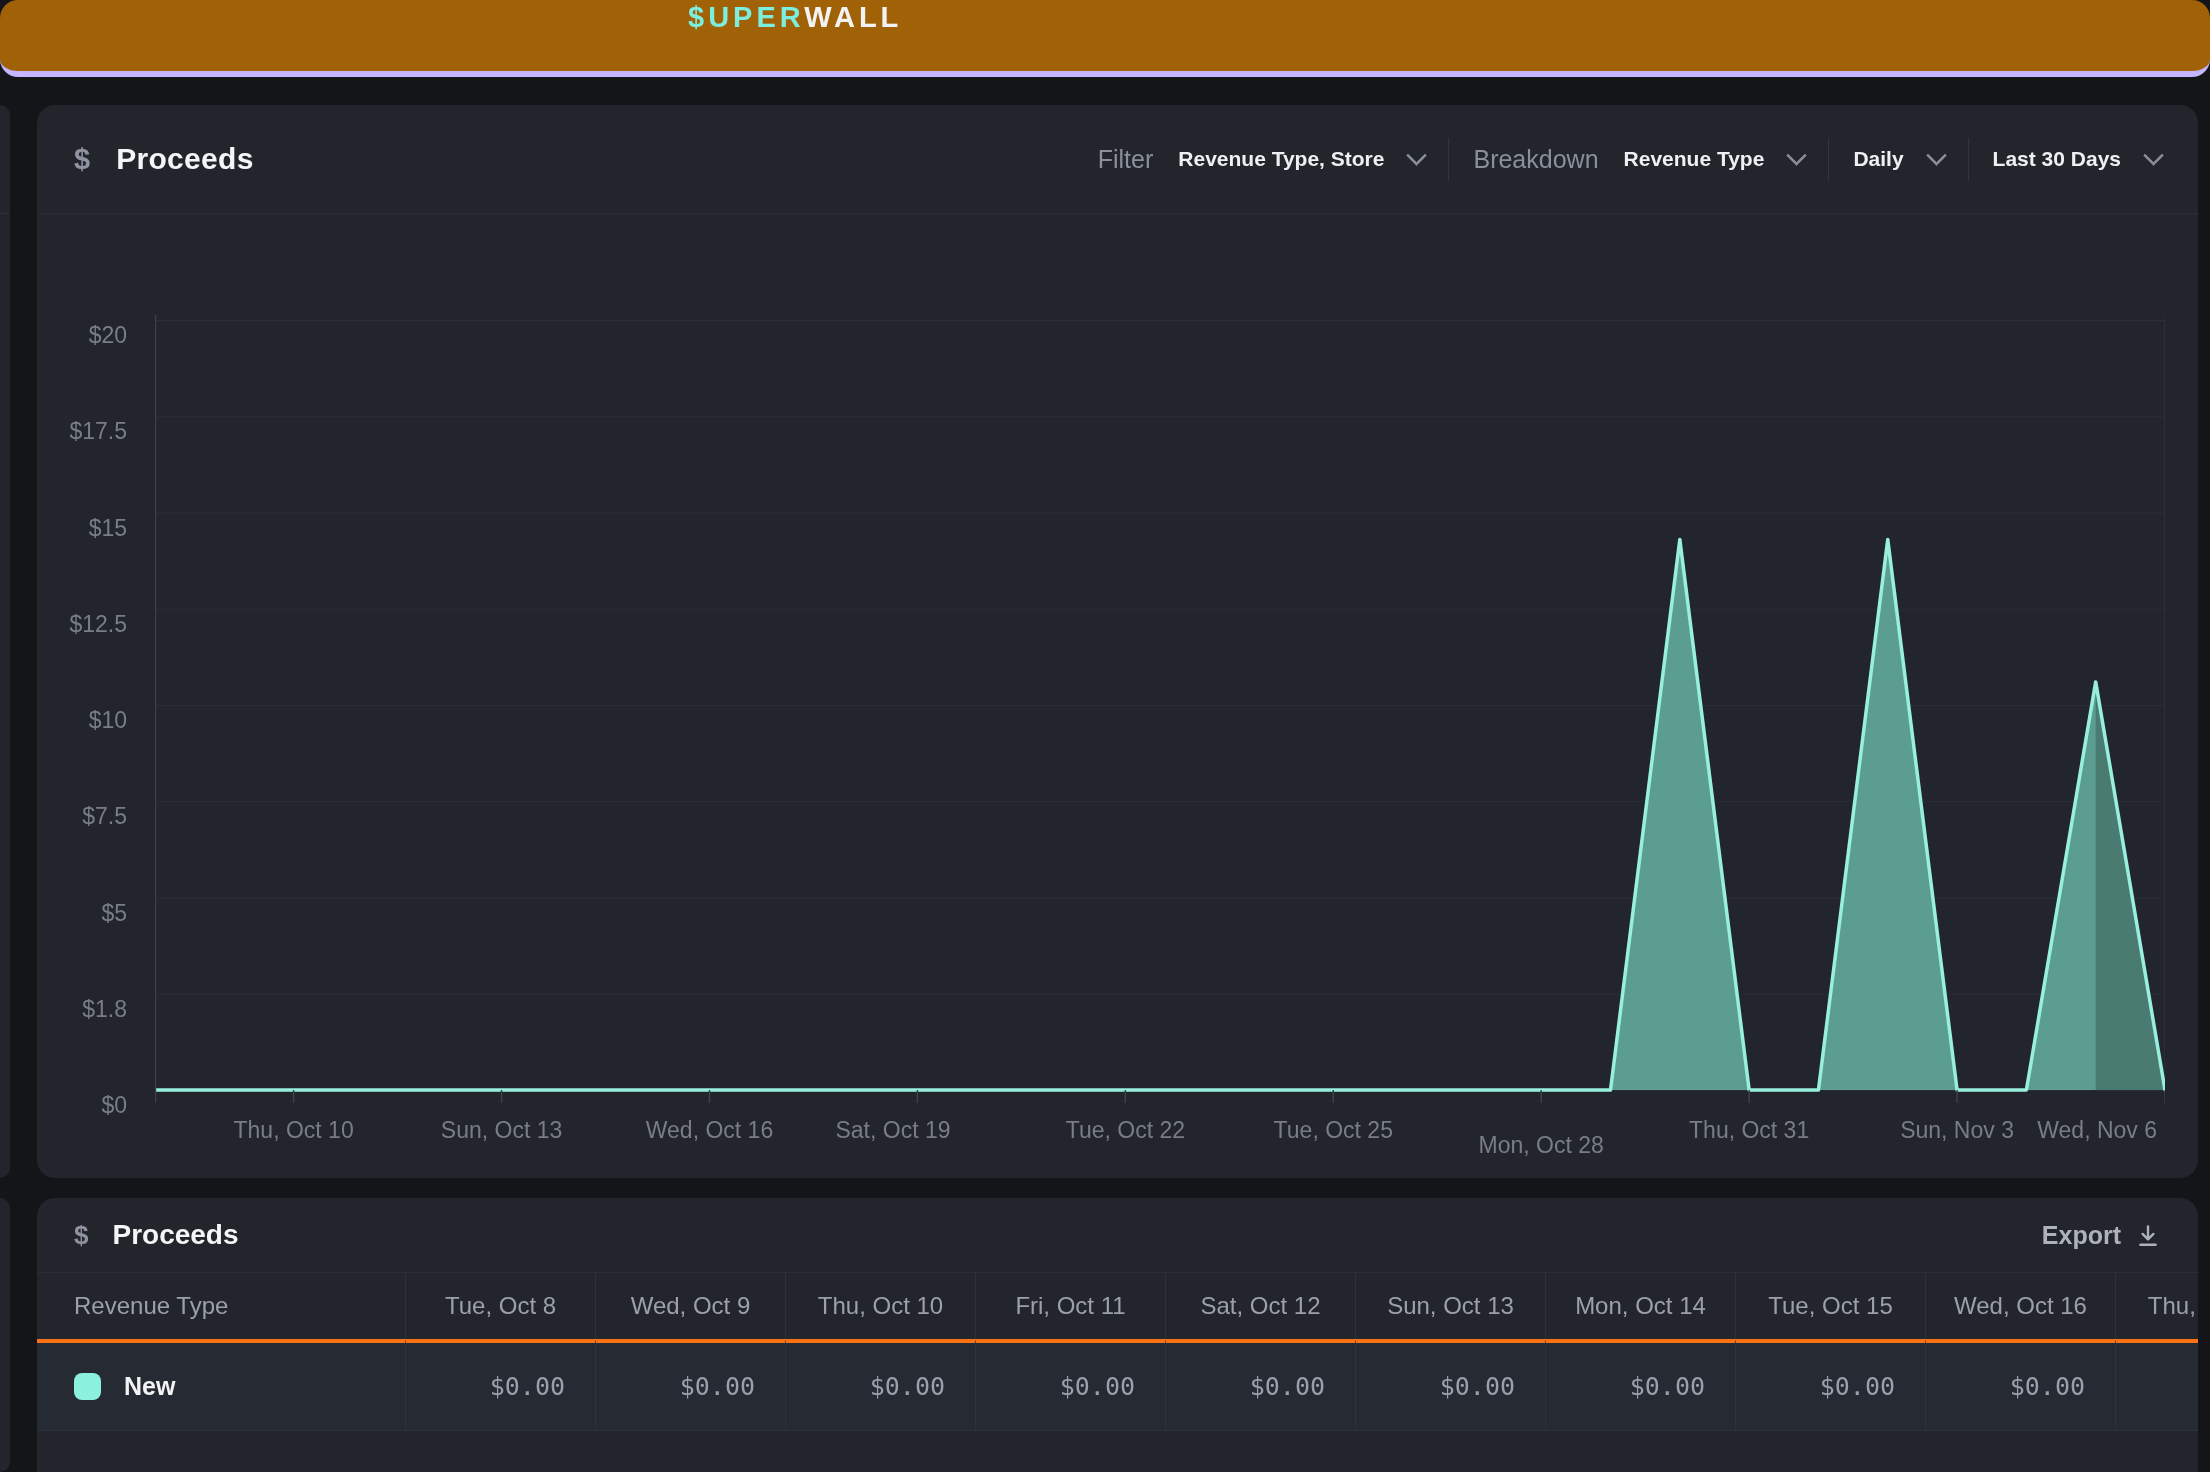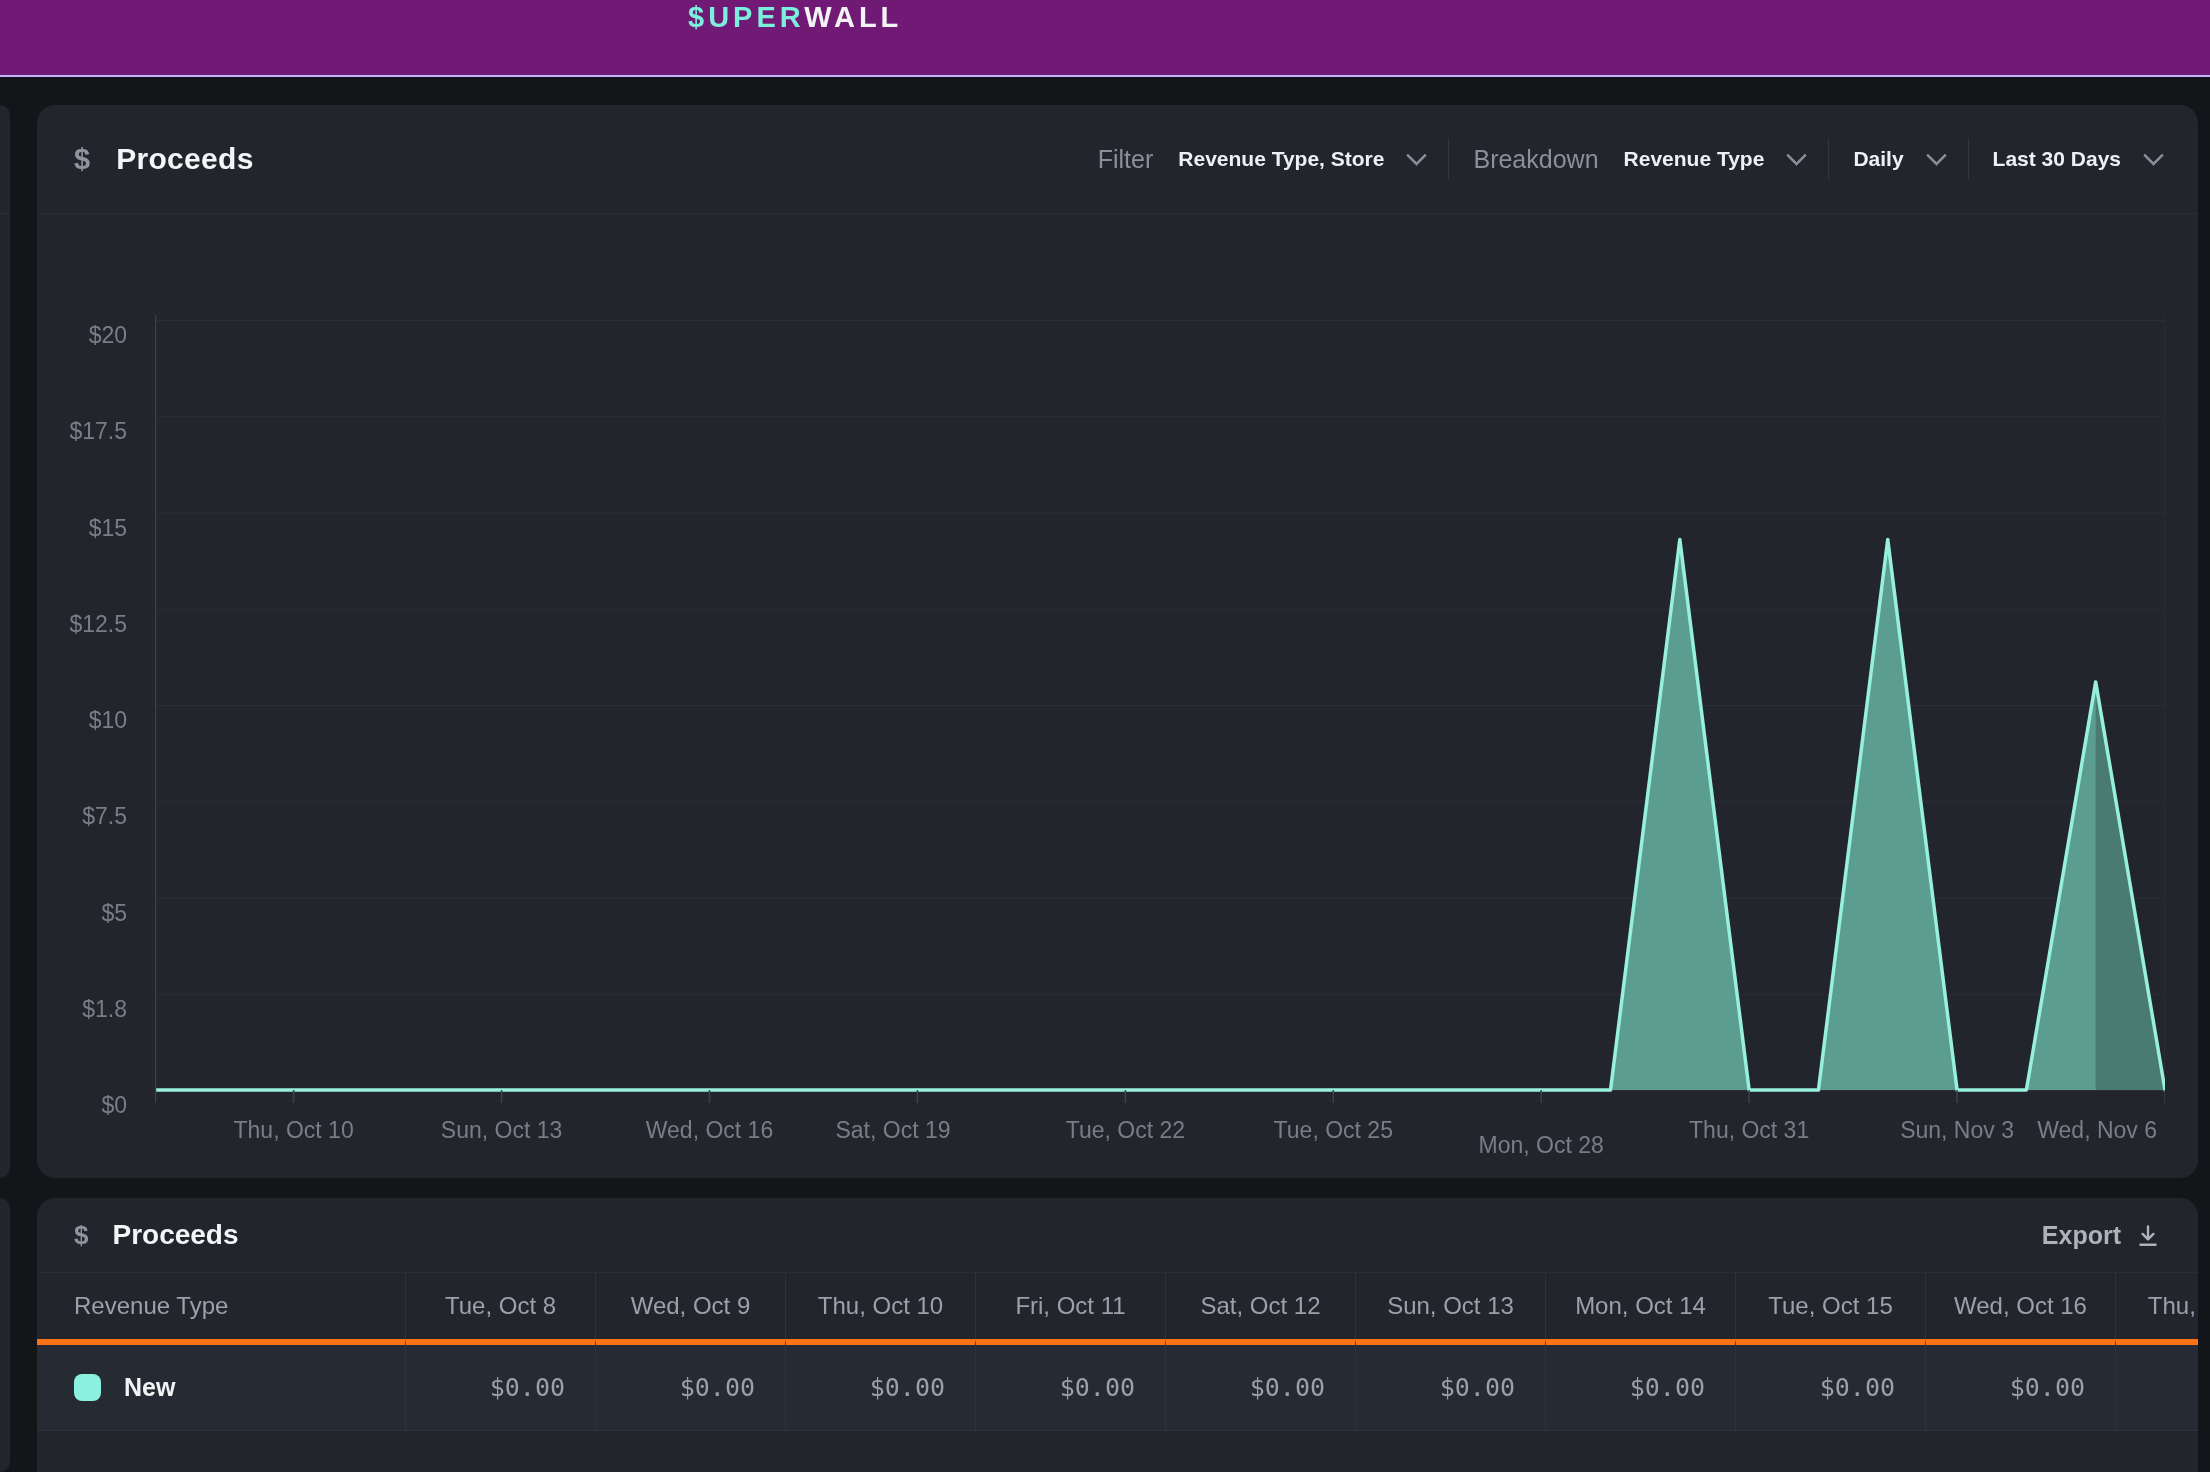--- a/index.html
+++ b/index.html
@@ -4,21 +4,21 @@
 <style>
   html,body{margin:0;padding:0;}
   body{
     width:2210px;height:1472px;overflow:hidden;position:relative;
     background:#141519;
     font-family:"Liberation Sans",sans-serif;
     -webkit-font-smoothing:antialiased;
   }
   
   .topbar{position:absolute;left:0;top:0;width:2210px;height:77px;
-    background:#701a75;border-bottom:2px solid #c4b5fd;box-sizing:border-box;}
+    background:#a16207;border-bottom:6px solid #c4b5fd;box-sizing:border-box;border-radius:18px;}
   .logo{position:absolute;left:688px;top:1px;font-size:29px;font-weight:800;letter-spacing:4px;white-space:nowrap;}
   .logo-accent{color:#7ceedd;}
   .logo-rest{color:#f2f3f5;}
 
   
   .sliver{position:absolute;left:0;width:10px;background:#22252c;border-radius:0 14px 14px 0;}
   .sliver-1{top:105px;height:1073px;}
   .sliver-2{top:1198px;height:274px;}
   .sliver-divider{position:absolute;top:108px;left:0;width:100%;height:1px;background:#2d3038;}
 
@@ -57,21 +57,21 @@
   .table-title-group{display:flex;align-items:center;gap:24px;}
   .table-title{margin:0;font-size:28px;font-weight:700;color:#f4f5f7;}
   .export-btn{display:flex;align-items:center;gap:14px;color:#aeb2ba;font-size:25px;font-weight:600;cursor:pointer;}
   .grid{display:grid;grid-template-columns:368px repeat(10,190px);border-top:1px solid rgba(255,255,255,.04);}
   .hcell{height:66px;display:flex;align-items:center;justify-content:center;
     color:#9ba0ab;font-size:24px;border-left:1px solid #2e323a;box-sizing:border-box;}
   .hcell.first{justify-content:flex-start;padding-left:37px;border-left:none;}
   .dcell{height:92px;background:#262a32;display:flex;align-items:center;justify-content:flex-end;
     padding-right:30px;box-sizing:border-box;color:#9aa0ab;font-size:25px;
     font-family:"DejaVu Sans Mono",monospace;
-    border-left:1px solid #2e323a;border-top:6px solid #f97316;border-bottom:1px solid #2e323a;}
+    border-left:1px solid #2e323a;border-top:4px solid #f97316;border-bottom:1px solid #2e323a;}
   .dcell.first{justify-content:flex-start;padding-left:37px;gap:23px;border-left:none;
     font-family:"Liberation Sans",sans-serif;color:#f2f3f5;font-weight:600;}
   .swatch{width:27px;height:27px;border-radius:8px;background:#8cf0de;flex:0 0 auto;}
 </style>
 </head>
 <body>
 
 <div class="topbar">
   <div class="logo">
     <span class="logo-accent">$UPER</span><span class="logo-rest">WALL</span>

